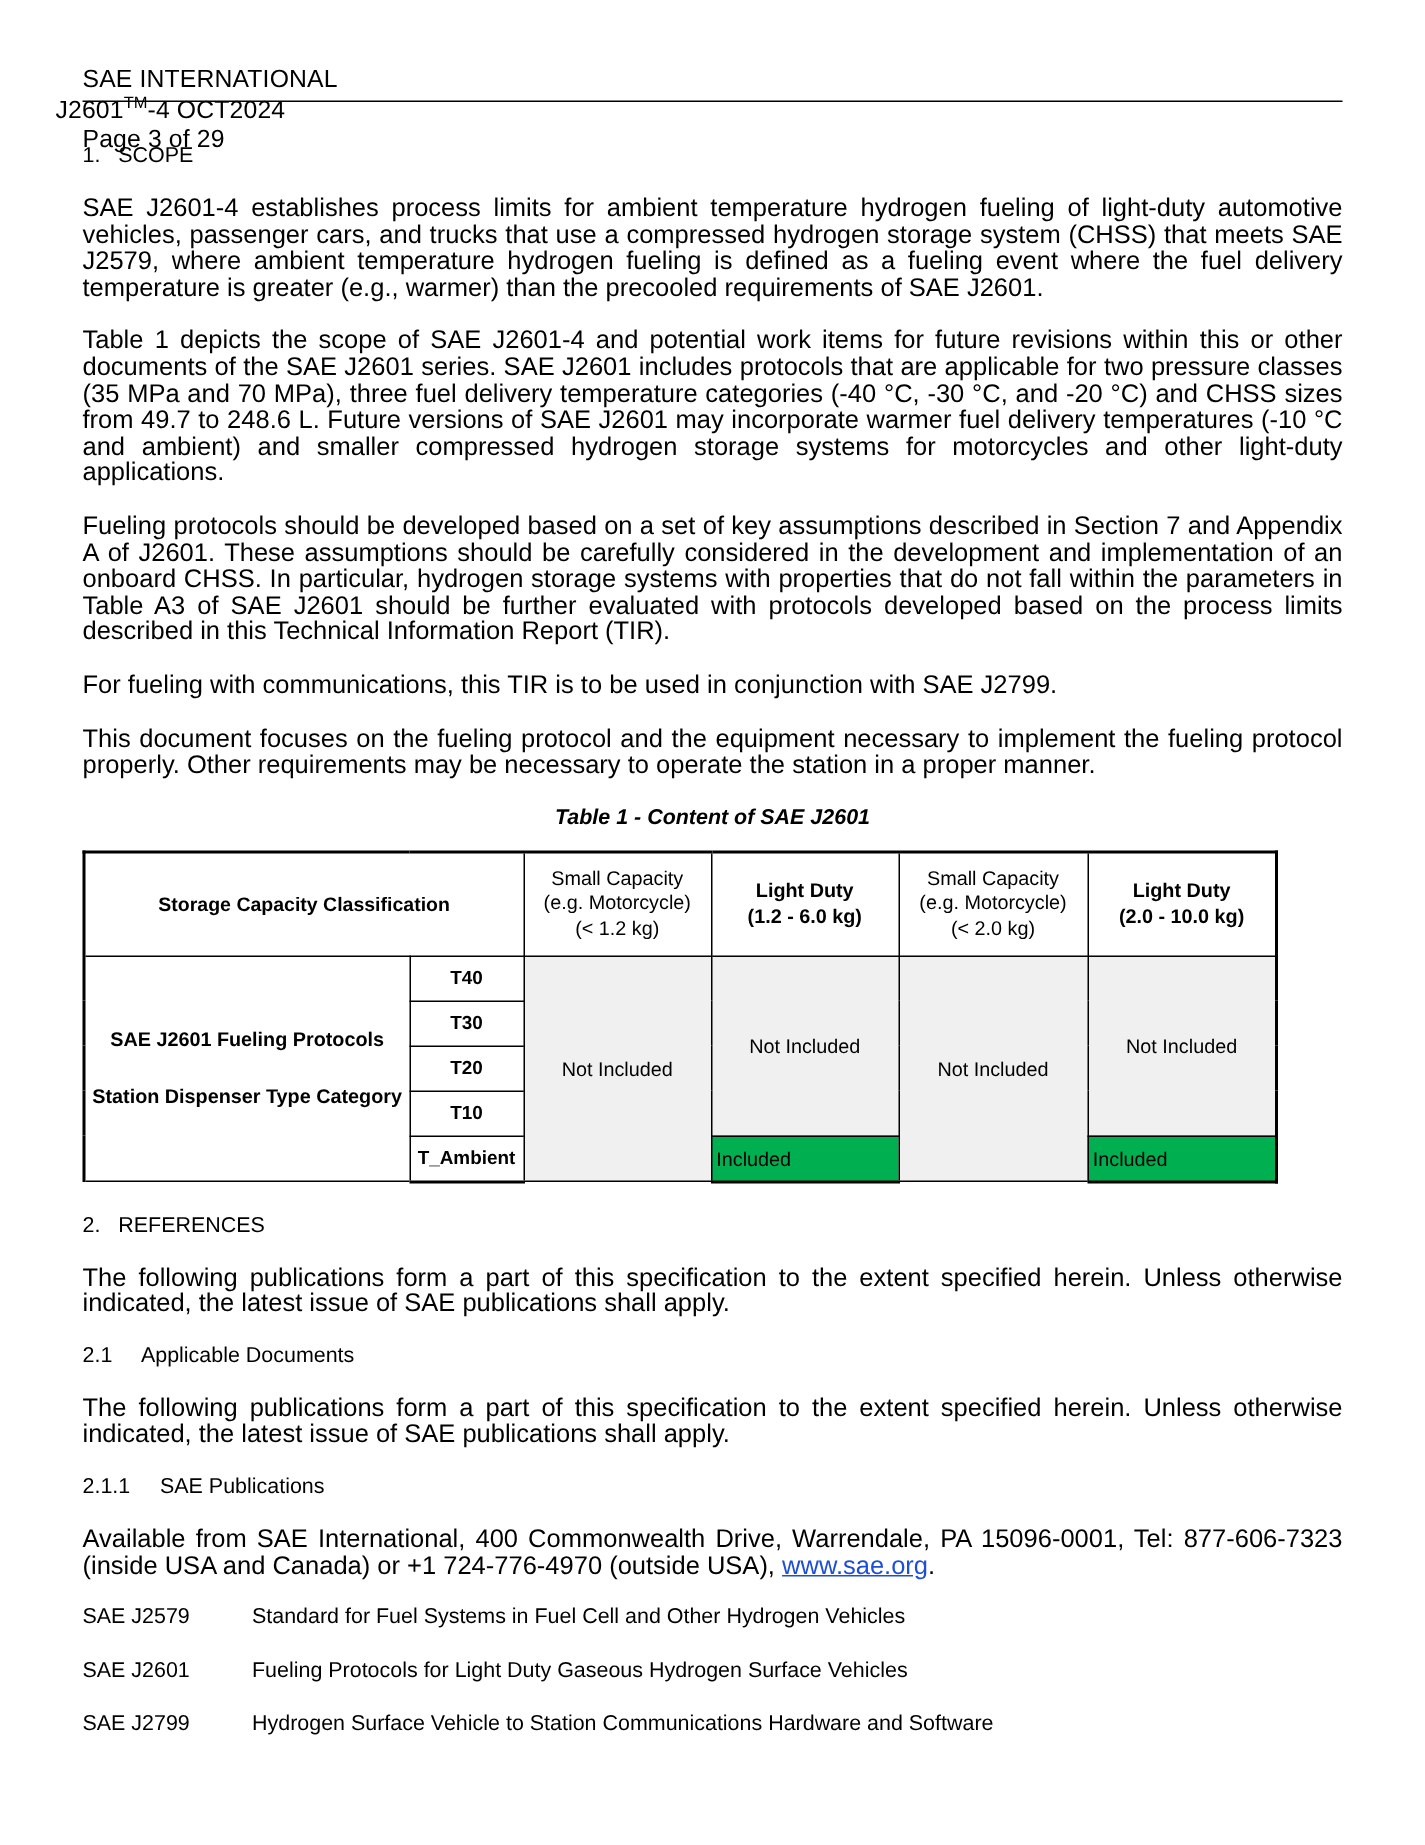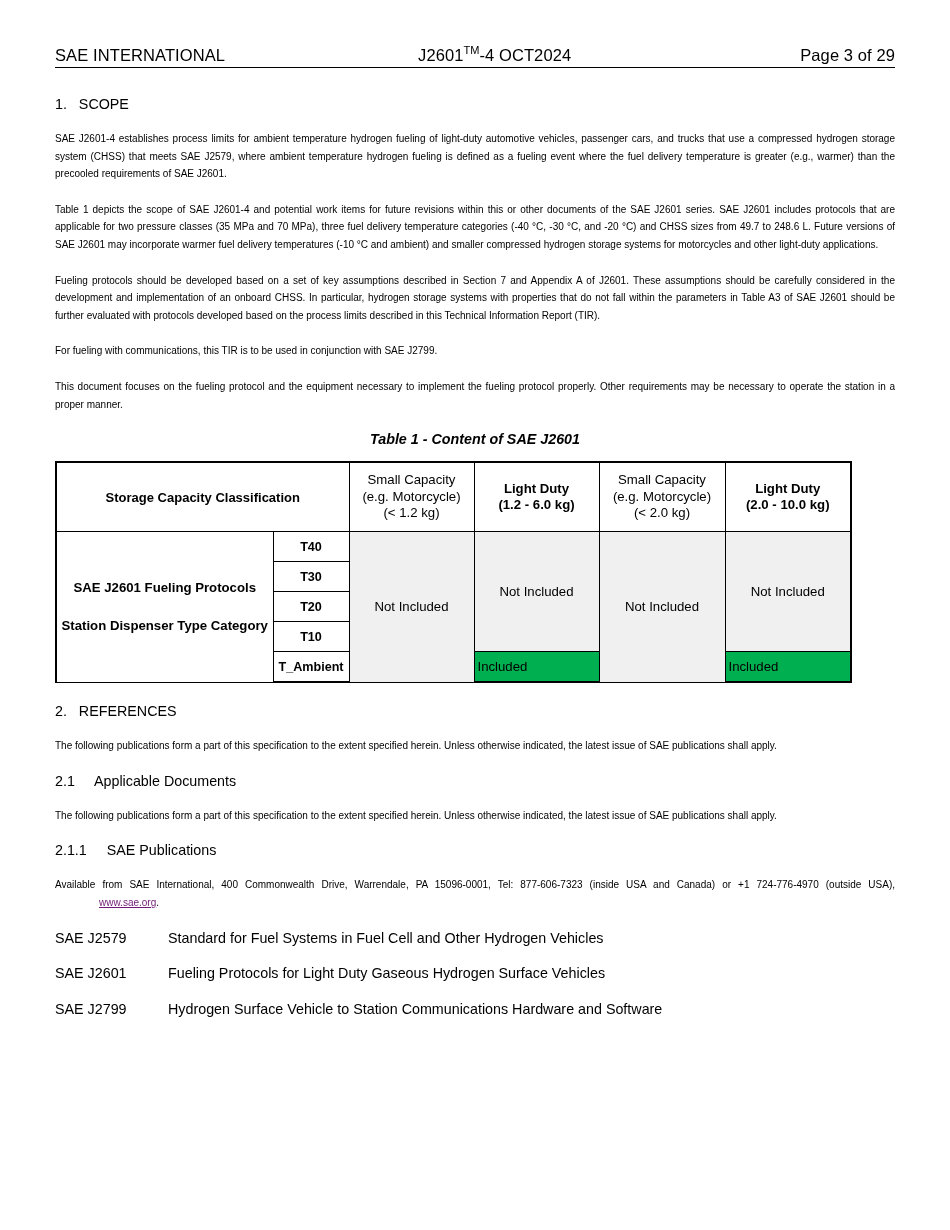--- a/index.html
+++ b/index.html
@@ -24,20 +24,21 @@
   .doc-header {
     position: absolute;
     left: 55px;
     top: 44px;
     width: 840px;
     display: flex;
     justify-content: space-between;
     align-items: baseline;
     font-size: 16.5px;
     letter-spacing: 0.1px;
+    flex-direction: column;
   }
   .doc-header .h-left { white-space: nowrap; }
   .doc-header .h-center {
     white-space: nowrap;
     position: relative;
     left: -18px;
   }
   .doc-header .h-right { white-space: nowrap; }
   .doc-header .tm {
     font-size: 11px;
@@ -66,31 +67,30 @@
     margin: 0 0 18px 0;
     white-space: pre;
   }
   .sub-head {
     font-size: 14.3px;
     margin: 0 0 18px 0;
     white-space: pre;
   }
 
   p.body {
-    font-size: 10px;
+    font-size: 17px;
     line-height: 17.6px;
     text-align: justify;
     margin: 0 0 18px 0;
   }
   p.body.nojust { text-align: left; }
 
   a.link {
-    color: #701a75;
+    color: #1d4ed8;
     text-decoration: underline;
-    margin-left: 44px;
   }
 
   .table-title {
     font-size: 14.3px;
     font-weight: bold;
     font-style: italic;
     text-align: center;
     margin: 6px 0 14px 0;
   }
 

